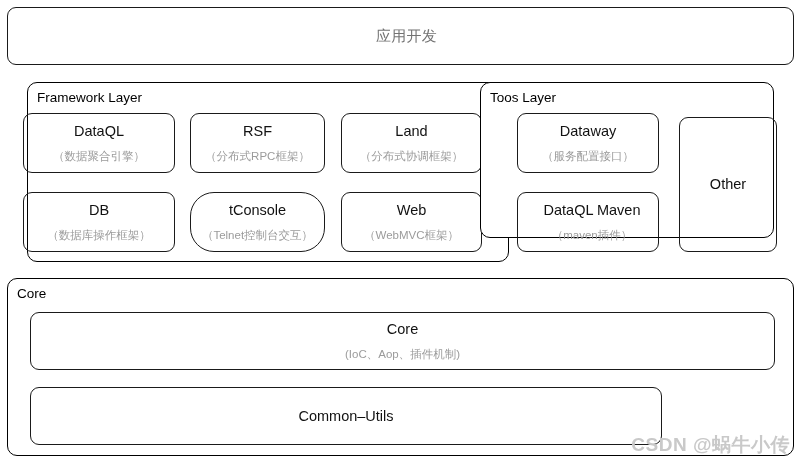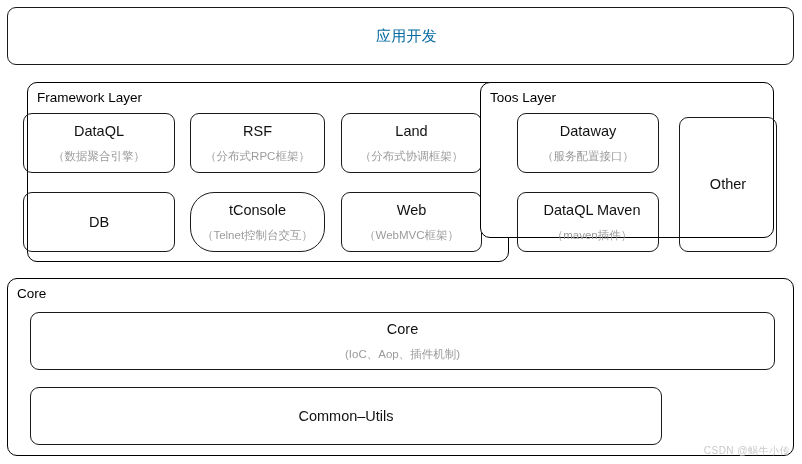--- a/index.html
+++ b/index.html
@@ -29,21 +29,21 @@
     border-radius: 9px;
     display: flex;
     flex-direction: column;
     align-items: center;
     justify-content: center;
   }
 
   
   .title-lg {
     font-size: 15px;
-    color: #0369a1;
+    color: #737373;
     letter-spacing: 0.2px;
     line-height: 1.25;
     text-align: center;
     margin-left: 12px;
   }
   .leaf-title {
     font-size: 14.5px;
     color: #111111;
     line-height: 1.3;
     text-align: center;
@@ -62,25 +62,26 @@
     color: #000000;
     line-height: 1;
     white-space: nowrap;
   }
 
   
   .watermark {
     position: absolute;
     right: 12px;
     bottom: 6px;
-    font-size: 10px;
+    font-size: 19px;
     color: #c9c9c9;
     letter-spacing: 0.5px;
     white-space: nowrap;
     pointer-events: none;
+    font-weight: bold;
   }
 </style>
 </head>
 <body>
 
 <div id="canvas">
 
   <div class="box leaf" style="left:7px; top:7px; width:787px; height:58px;">
     <div class="title-lg">应用开发</div>
   </div>
@@ -99,20 +100,21 @@
     <div class="leaf-sub">（分布式协调框架）</div>
   </div>
 
   <div class="leaf" style="position:absolute; left:190px; top:113px; width:135px; height:60px;">
     <div class="leaf-title">RSF</div>
     <div class="leaf-sub">（分布式RPC框架）</div>
   </div>
 
   <div class="leaf" style="position:absolute; left:23px; top:192px; width:152px; height:60px;">
     <div class="leaf-title">DB</div>
+    <div class="leaf-sub">（数据库操作框架）</div>
   </div>
 
   <div class="leaf" style="position:absolute; left:190px; top:192px; width:135px; height:60px;border-radius:24px;">
     <div class="leaf-title">tConsole</div>
     <div class="leaf-sub">（Telnet控制台交互）</div>
   </div>
 
   <div class="leaf" style="position:absolute; left:341px; top:192px; width:141px; height:60px;">
     <div class="leaf-title">Web</div>
     <div class="leaf-sub">（WebMVC框架）</div>

